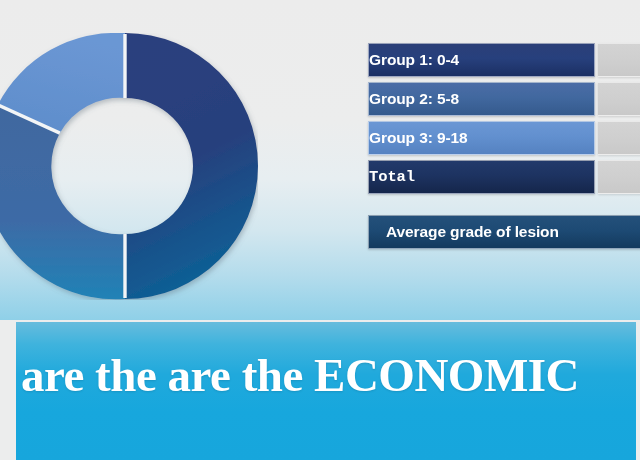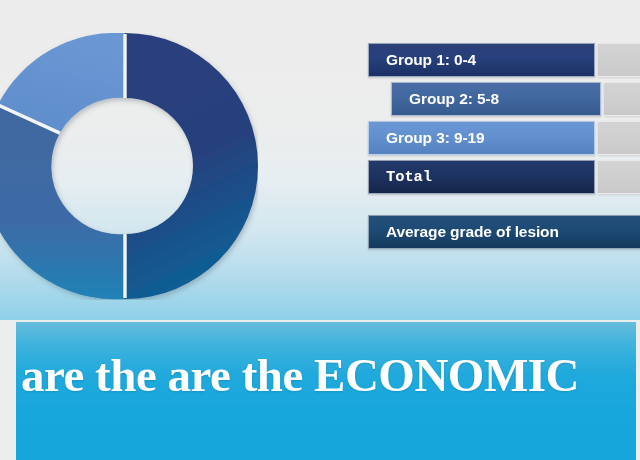--- a/index.html
+++ b/index.html
@@ -45,31 +45,30 @@
   .table{
     position:absolute;left:368px;top:43px;width:300px;
   }
   .trow{
     position:relative;height:34px;margin-bottom:5px;
     display:flex;align-items:stretch;
   }
   .tlabel{
     width:230px;
     display:flex;align-items:center;
-    padding-left:17px;
     box-sizing:border-box;
     color:#ffffff;
     font-size:15.5px;
     font-weight:bold;
     letter-spacing:-0.1px;
     border:1px solid rgba(255,255,255,.55);
     box-shadow:0 1px 2px rgba(0,0,0,.18);
   }
   .r1 .tlabel{background:linear-gradient(180deg,#2b3f78 0%,#27407d 45%,#1b2f63 100%);}
-  .r2 .tlabel{background:linear-gradient(180deg,#4b6ca6 0%,#41689f 45%,#355a8d 100%);margin-left:23px;}
+  .r2 .tlabel{background:linear-gradient(180deg,#4b6ca6 0%,#41689f 45%,#355a8d 100%);}
   .r3 .tlabel{background:linear-gradient(180deg,#6b97d4 0%,#6290cf 45%,#5582c1 100%);}
   .r4 .tlabel{background:linear-gradient(180deg,#223a6b 0%,#1d3361 45%,#15264b 100%);font-family:Liberation Mono, monospace;}
   .tvalue{
     width:70px;
     background:linear-gradient(180deg,#d3d3d3 0%,#cfcfcf 50%,#c9c9c9 100%);
     border:1px solid rgba(255,255,255,.6);
     border-left:none;
     margin-left:3px;
     display:flex;align-items:center;justify-content:center;
     color:#333;font-size:14px;font-weight:bold;
@@ -151,21 +150,21 @@
       <div class="tlabel">Group 1: 0-4</div>
       <div class="tvalue"></div>
     </div>
 
     <div class="trow r2">
       <div class="tlabel">Group 2: 5-8</div>
       <div class="tvalue"></div>
     </div>
 
     <div class="trow r3">
-      <div class="tlabel">Group 3: 9-19</div>
+      <div class="tlabel">Group 3: 9-18</div>
       <div class="tvalue"></div>
     </div>
 
     <div class="trow r4">
       <div class="tlabel">Total</div>
       <div class="tvalue"></div>
     </div>
   </div>
 
   <div class="avg-row">

